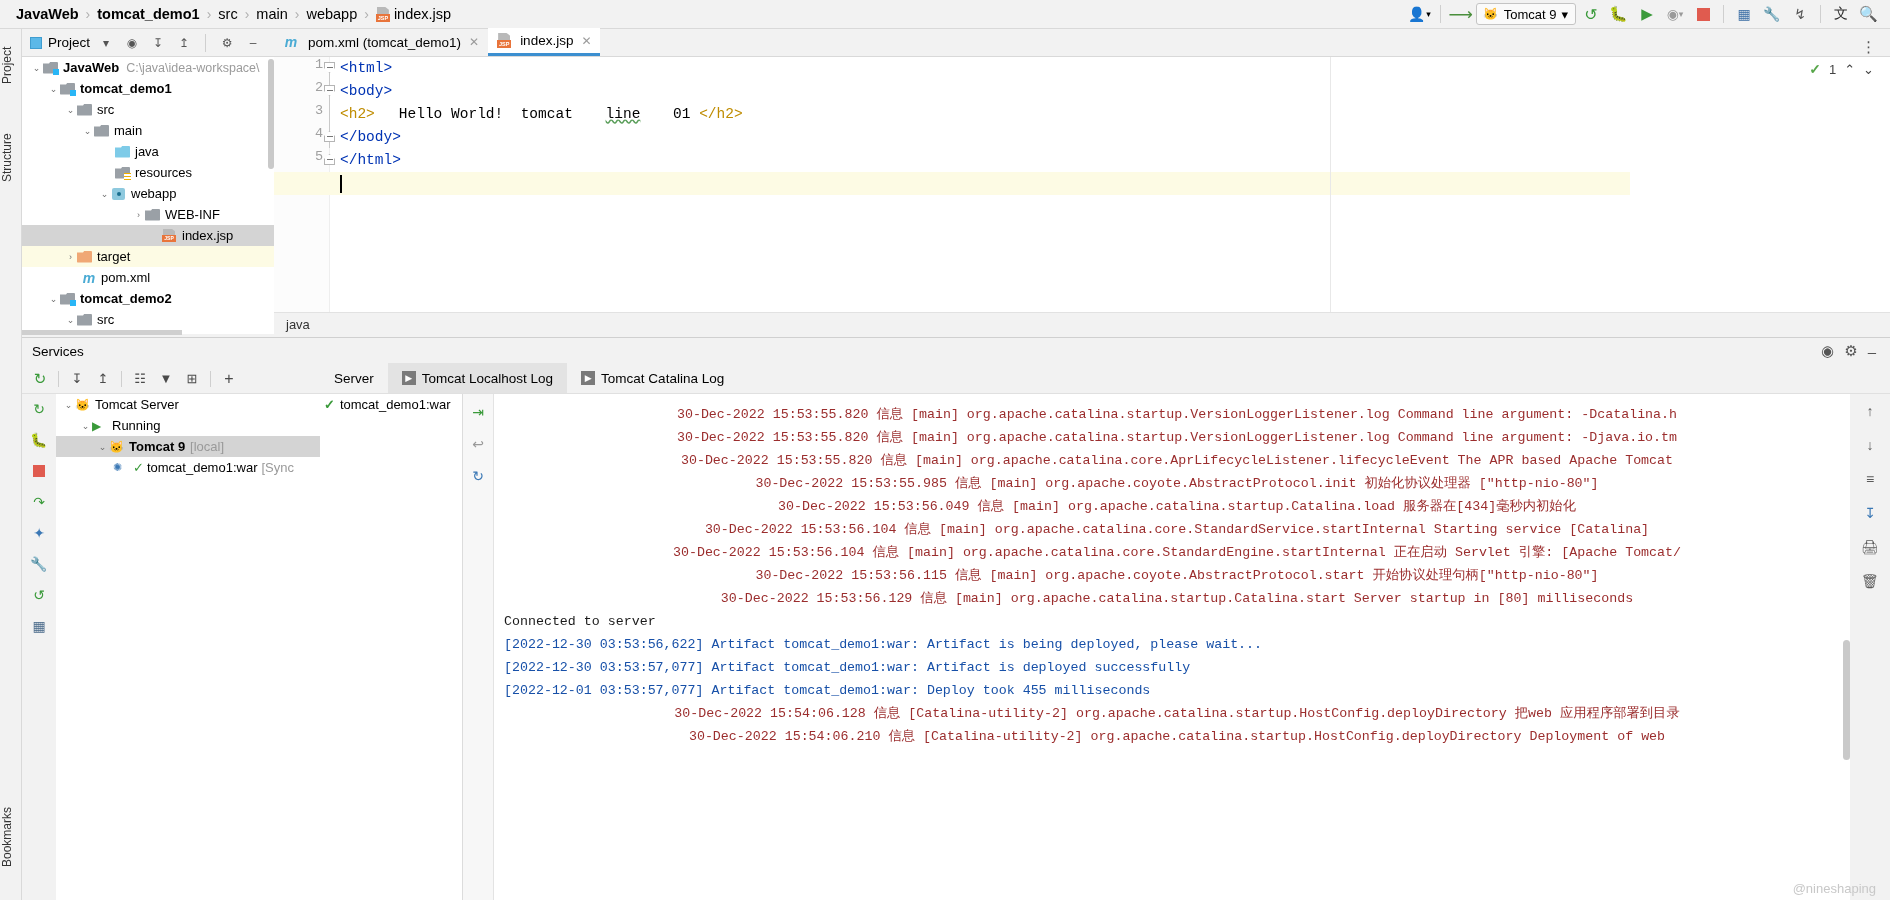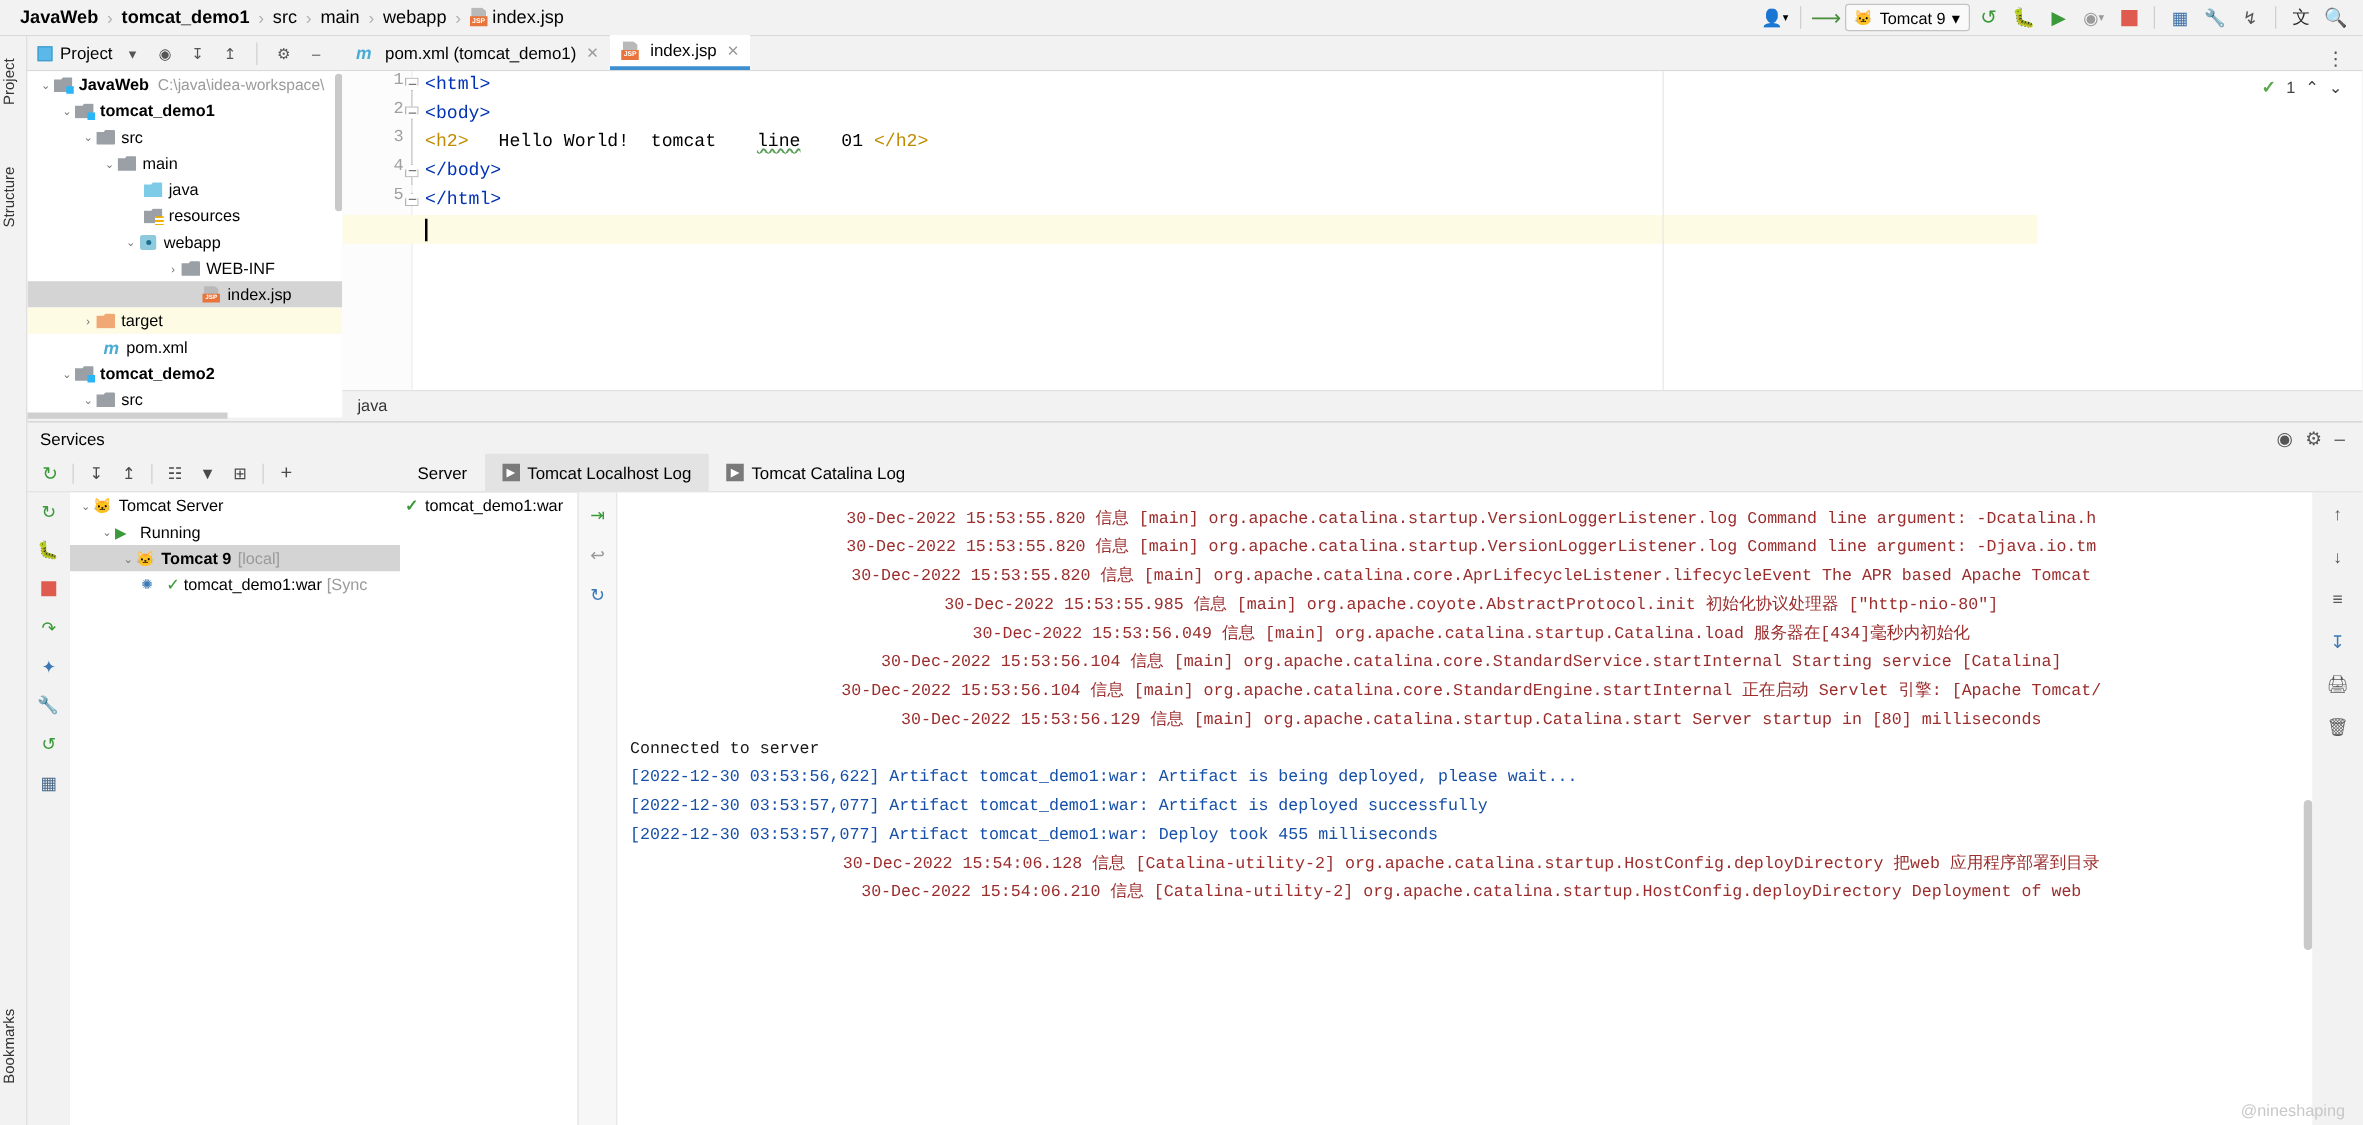--- a/index.html
+++ b/index.html
@@ -528,25 +528,26 @@
 
   <div class="console">
     <div class="logline lg-red partial" style="margin-top:-14px">&nbsp;</div>
     <div class="logline lg-red">30-Dec-2022 15:53:55.820 信息 [main] org.apache.catalina.startup.VersionLoggerListener.log Command line argument: -Dcatalina.h</div>
     <div class="logline lg-red">30-Dec-2022 15:53:55.820 信息 [main] org.apache.catalina.startup.VersionLoggerListener.log Command line argument: -Djava.io.tm</div>
     <div class="logline lg-red">30-Dec-2022 15:53:55.820 信息 [main] org.apache.catalina.core.AprLifecycleListener.lifecycleEvent The APR based Apache Tomcat</div>
     <div class="logline lg-red">30-Dec-2022 15:53:55.985 信息 [main] org.apache.coyote.AbstractProtocol.init 初始化协议处理器 ["http-nio-80"]</div>
     <div class="logline lg-red">30-Dec-2022 15:53:56.049 信息 [main] org.apache.catalina.startup.Catalina.load 服务器在[434]毫秒内初始化</div>
     <div class="logline lg-red">30-Dec-2022 15:53:56.104 信息 [main] org.apache.catalina.core.StandardService.startInternal Starting service [Catalina]</div>
     <div class="logline lg-red">30-Dec-2022 15:53:56.104 信息 [main] org.apache.catalina.core.StandardEngine.startInternal 正在启动 Servlet 引擎: [Apache Tomcat/</div>
+    <div class="logline lg-red">30-Dec-2022 15:53:56.115 信息 [main] org.apache.coyote.AbstractProtocol.start 开始协议处理句柄["http-nio-80"]</div>
     <div class="logline lg-red">30-Dec-2022 15:53:56.129 信息 [main] org.apache.catalina.startup.Catalina.start Server startup in [80] milliseconds</div>
     <div class="logline lg-black">Connected to server</div>
     <div class="logline lg-blue">[2022-12-30 03:53:56,622] Artifact tomcat_demo1:war: Artifact is being deployed, please wait...</div>
     <div class="logline lg-blue">[2022-12-30 03:53:57,077] Artifact tomcat_demo1:war: Artifact is deployed successfully</div>
-    <div class="logline lg-blue">[2022-12-30 03:53:57,077] Artifact tomcat_demo1:war: Deploy took 455 milliseconds</div>
+    <div class="logline lg-blue">[2022-12-01 03:53:57,077] Artifact tomcat_demo1:war: Deploy took 455 milliseconds</div>
     <div class="logline lg-red">30-Dec-2022 15:54:06.128 信息 [Catalina-utility-2] org.apache.catalina.startup.HostConfig.deployDirectory 把web 应用程序部署到目录</div>
     <div class="logline lg-red">30-Dec-2022 15:54:06.210 信息 [Catalina-utility-2] org.apache.catalina.startup.HostConfig.deployDirectory Deployment of web</div>
     <div class="console-scroll"></div>
   </div>
 
   <div class="console-right">
     <span class="cr">↑</span>
     <span class="cr">↓</span>
     <span class="cr">≡</span>
     <span class="cr" style="color:#3b78b5;">↧</span>

